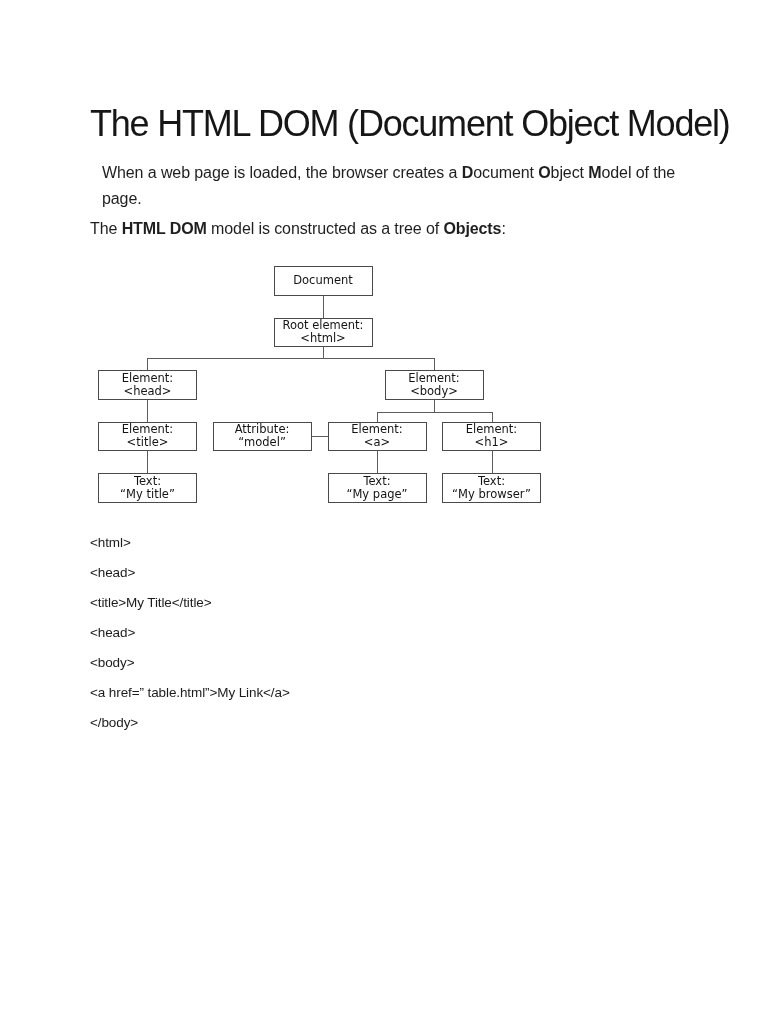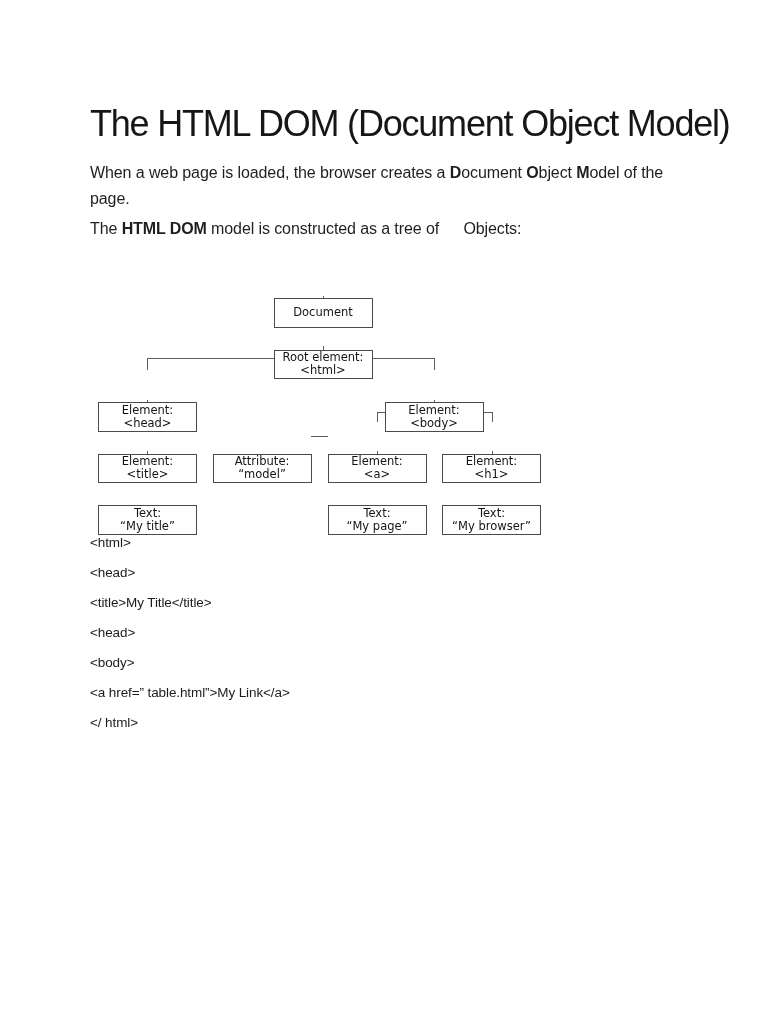--- a/index.html
+++ b/index.html
@@ -14,39 +14,38 @@
   .page-title {
     position: absolute; left: 90px; top: 103px; width: 640px;
     font-size: 36px; font-weight: 400; letter-spacing: -1.2px;
     color: #161616;
   }
   .para {
     position: absolute; left: 90px; width: 596px;
     font-size: 16px; line-height: 26px; color: #1f1f1f;
     letter-spacing: -0.1px;
   }
-  .para-1 { top: 160px; }
+  .para-1 { top: 160px; margin-left: 12px; }
   .para-2 { top: 216px; }
 
   
   .diagram {
     position: absolute; left: 90px; top: 260px;
     width: 462px; height: 250px;
   }
   .node {
     position: absolute;
     border: 1px solid #4a4a4a;
     background: #ffffff;
     display: flex; flex-direction: column;
     align-items: center; justify-content: center;
     font-family: "DejaVu Sans", sans-serif;
     font-size: 11.5px; line-height: 13.5px;
     color: #141414; text-align: center;
     white-space: nowrap;
-    margin-top: 32px;
   }
   .cline { position: absolute; background: #5c5c5c; }
   .h { height: 1px; }
   .v { width: 1px; }
 
   
   .code-block {
     position: absolute; left: 90px; top: 527px; width: 500px;
   }
   .code-line {
@@ -56,21 +55,21 @@
     letter-spacing: -0.1px;
     white-space: pre;
   }
 </style>
 </head>
 <body>
 
 <h1 class="page-title">The HTML DOM (Document Object Model)</h1>
 
 <p class="para para-1"><span>When a web page is loaded, the browser creates a </span><span style="font-weight: 700;">D</span><span>ocument </span><span style="font-weight: 700;">O</span><span>bject </span><span style="font-weight: 700;">M</span><span>odel of the page.</span></p>
-<p class="para para-2"><span>The </span><span style="font-weight: 700;">HTML DOM</span><span> model is constructed as a tree of </span><span style="font-weight: 400; margin-left: 20px;">Objects</span><span>:</span></p>
+<p class="para para-2"><span>The </span><span style="font-weight: 700;">HTML DOM</span><span> model is constructed as a tree of </span><span style="font-weight: 700;">Objects</span><span>:</span></p>
 
 <div class="diagram">
 
   <div class="cline v" style="left:233px; top:36px;  height:21.5px;"></div>
   <div class="cline v" style="left:233px; top:86px;  height:12px;"></div>
   <div class="cline h" style="left:57px;  top:98px;  width:287px;"></div>
   <div class="cline v" style="left:57px;  top:98px;  height:12px;"></div>
   <div class="cline v" style="left:343.5px;top:98px; height:12px;"></div>
   <div class="cline v" style="left:57px;  top:140px; height:21.5px;"></div>
   <div class="cline v" style="left:343.5px;top:140px;height:11.5px;"></div>
@@ -128,14 +127,14 @@
   </div>
 </div>
 
 <div class="code-block">
   <div class="code-line">&lt;html&gt;</div>
   <div class="code-line">&lt;head&gt;</div>
   <div class="code-line">&lt;title&gt;My Title&lt;/title&gt;</div>
   <div class="code-line">&lt;head&gt;</div>
   <div class="code-line">&lt;body&gt;</div>
   <div class="code-line">&lt;a href=” table.html”&gt;My Link&lt;/a&gt;</div>
-  <div class="code-line">&lt;/ html&gt;</div>
+  <div class="code-line">&lt;/body&gt;</div>
 </div>
 
 </body></html>

